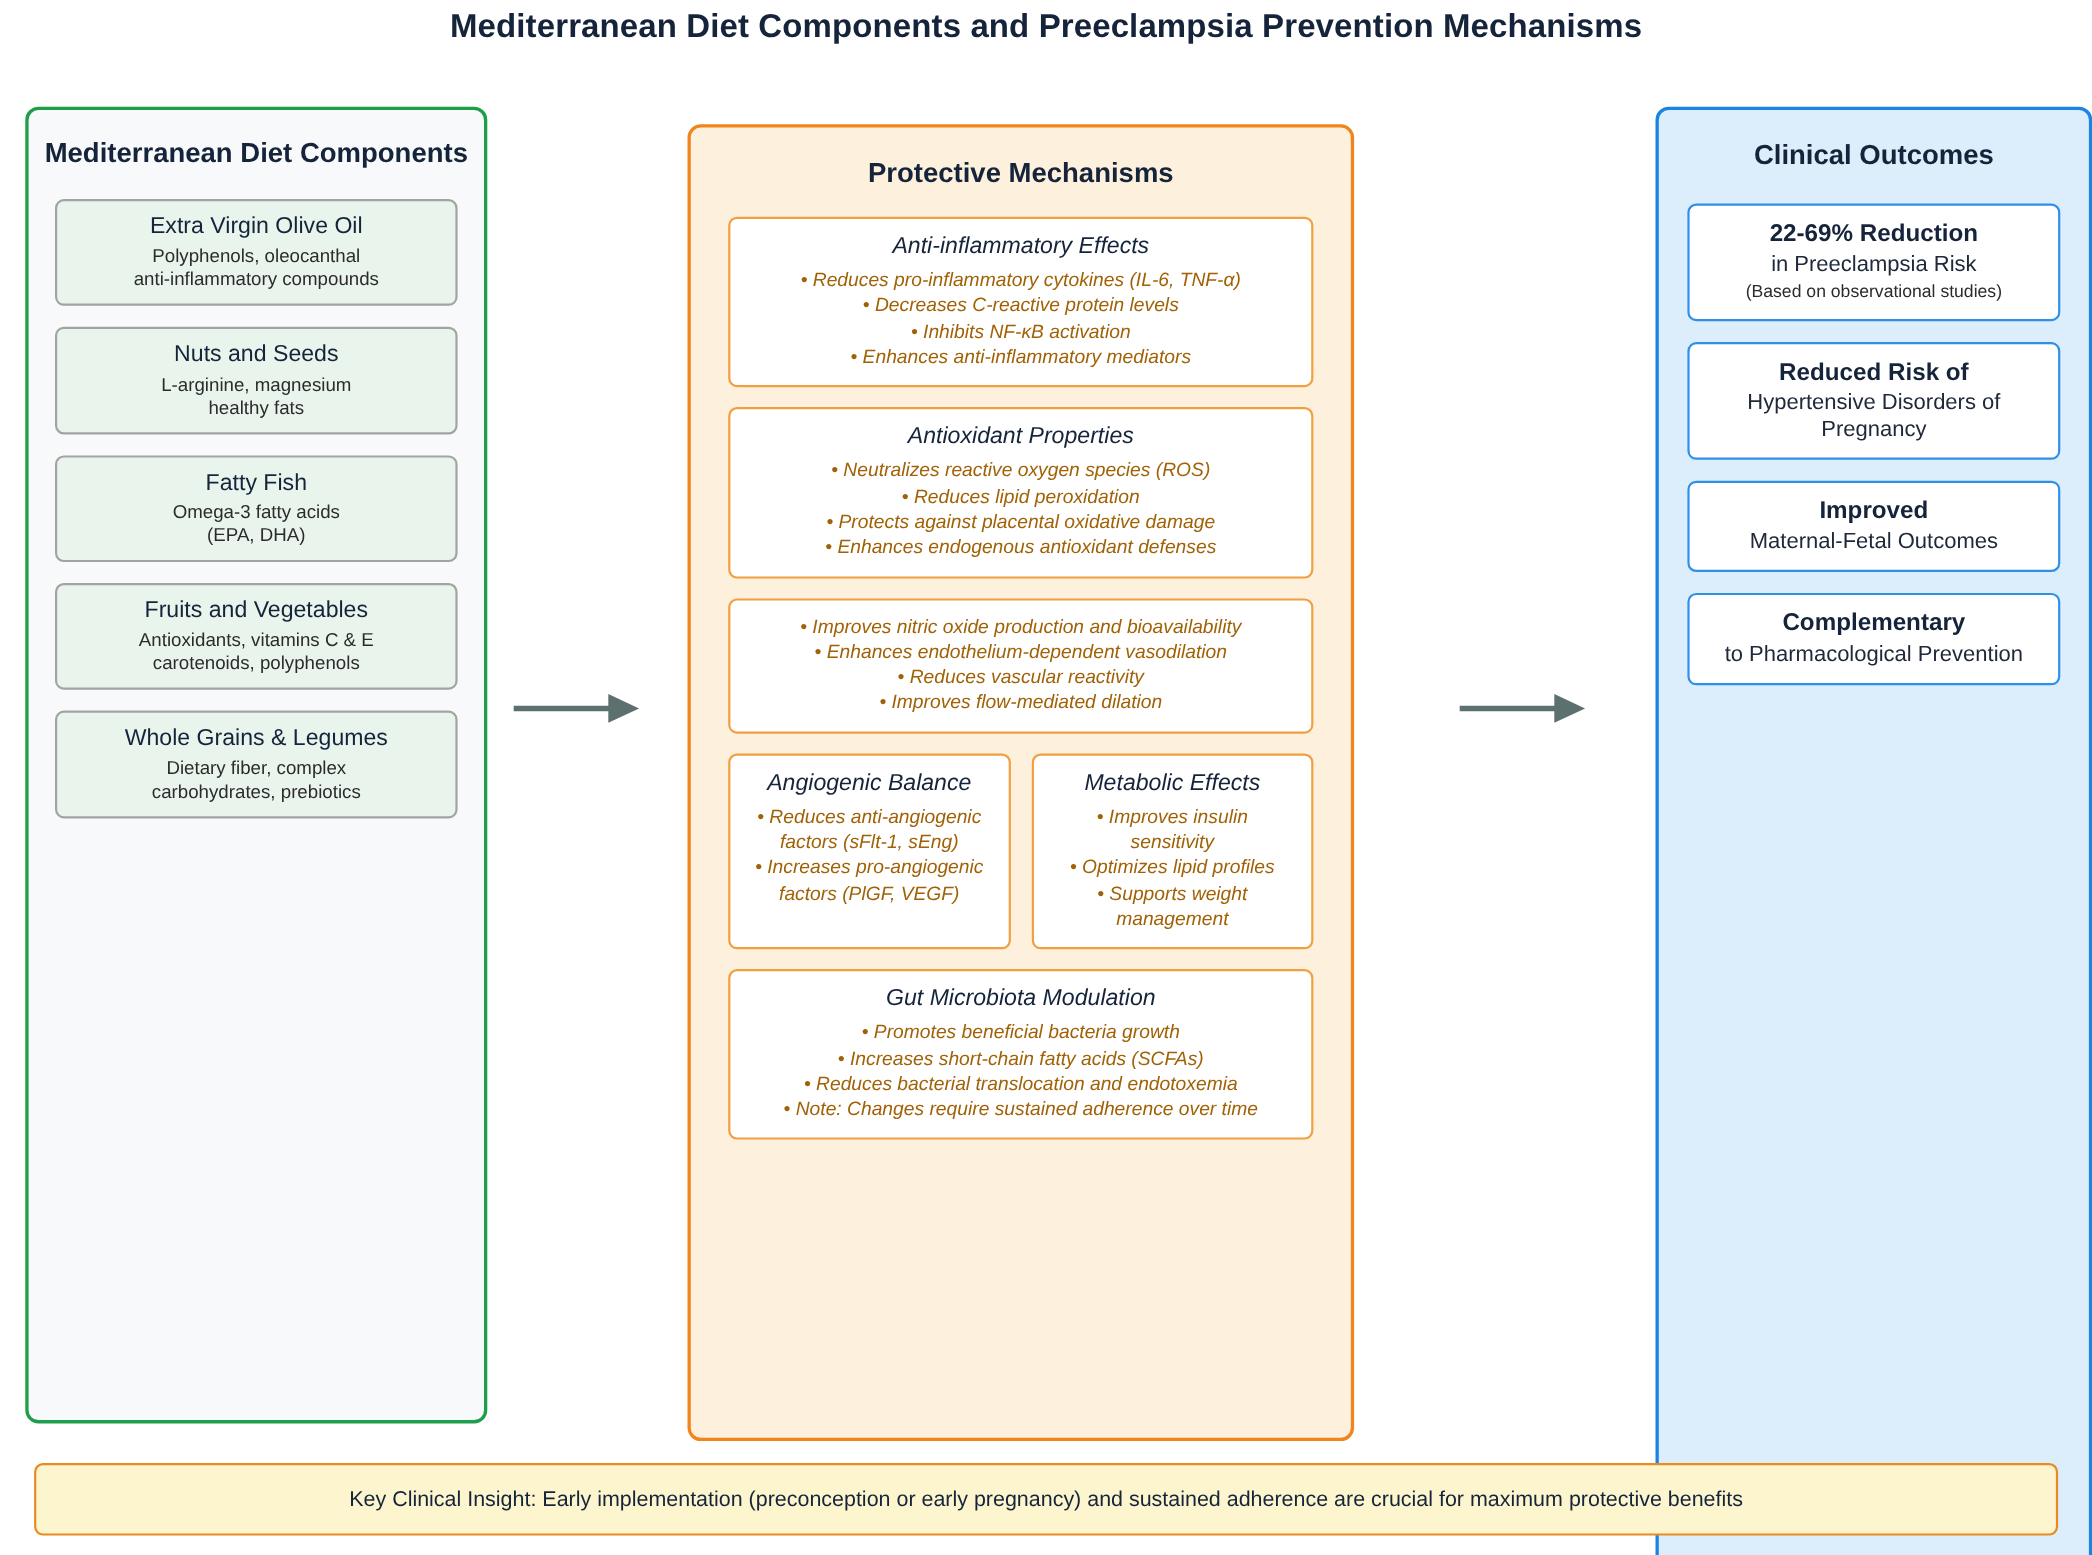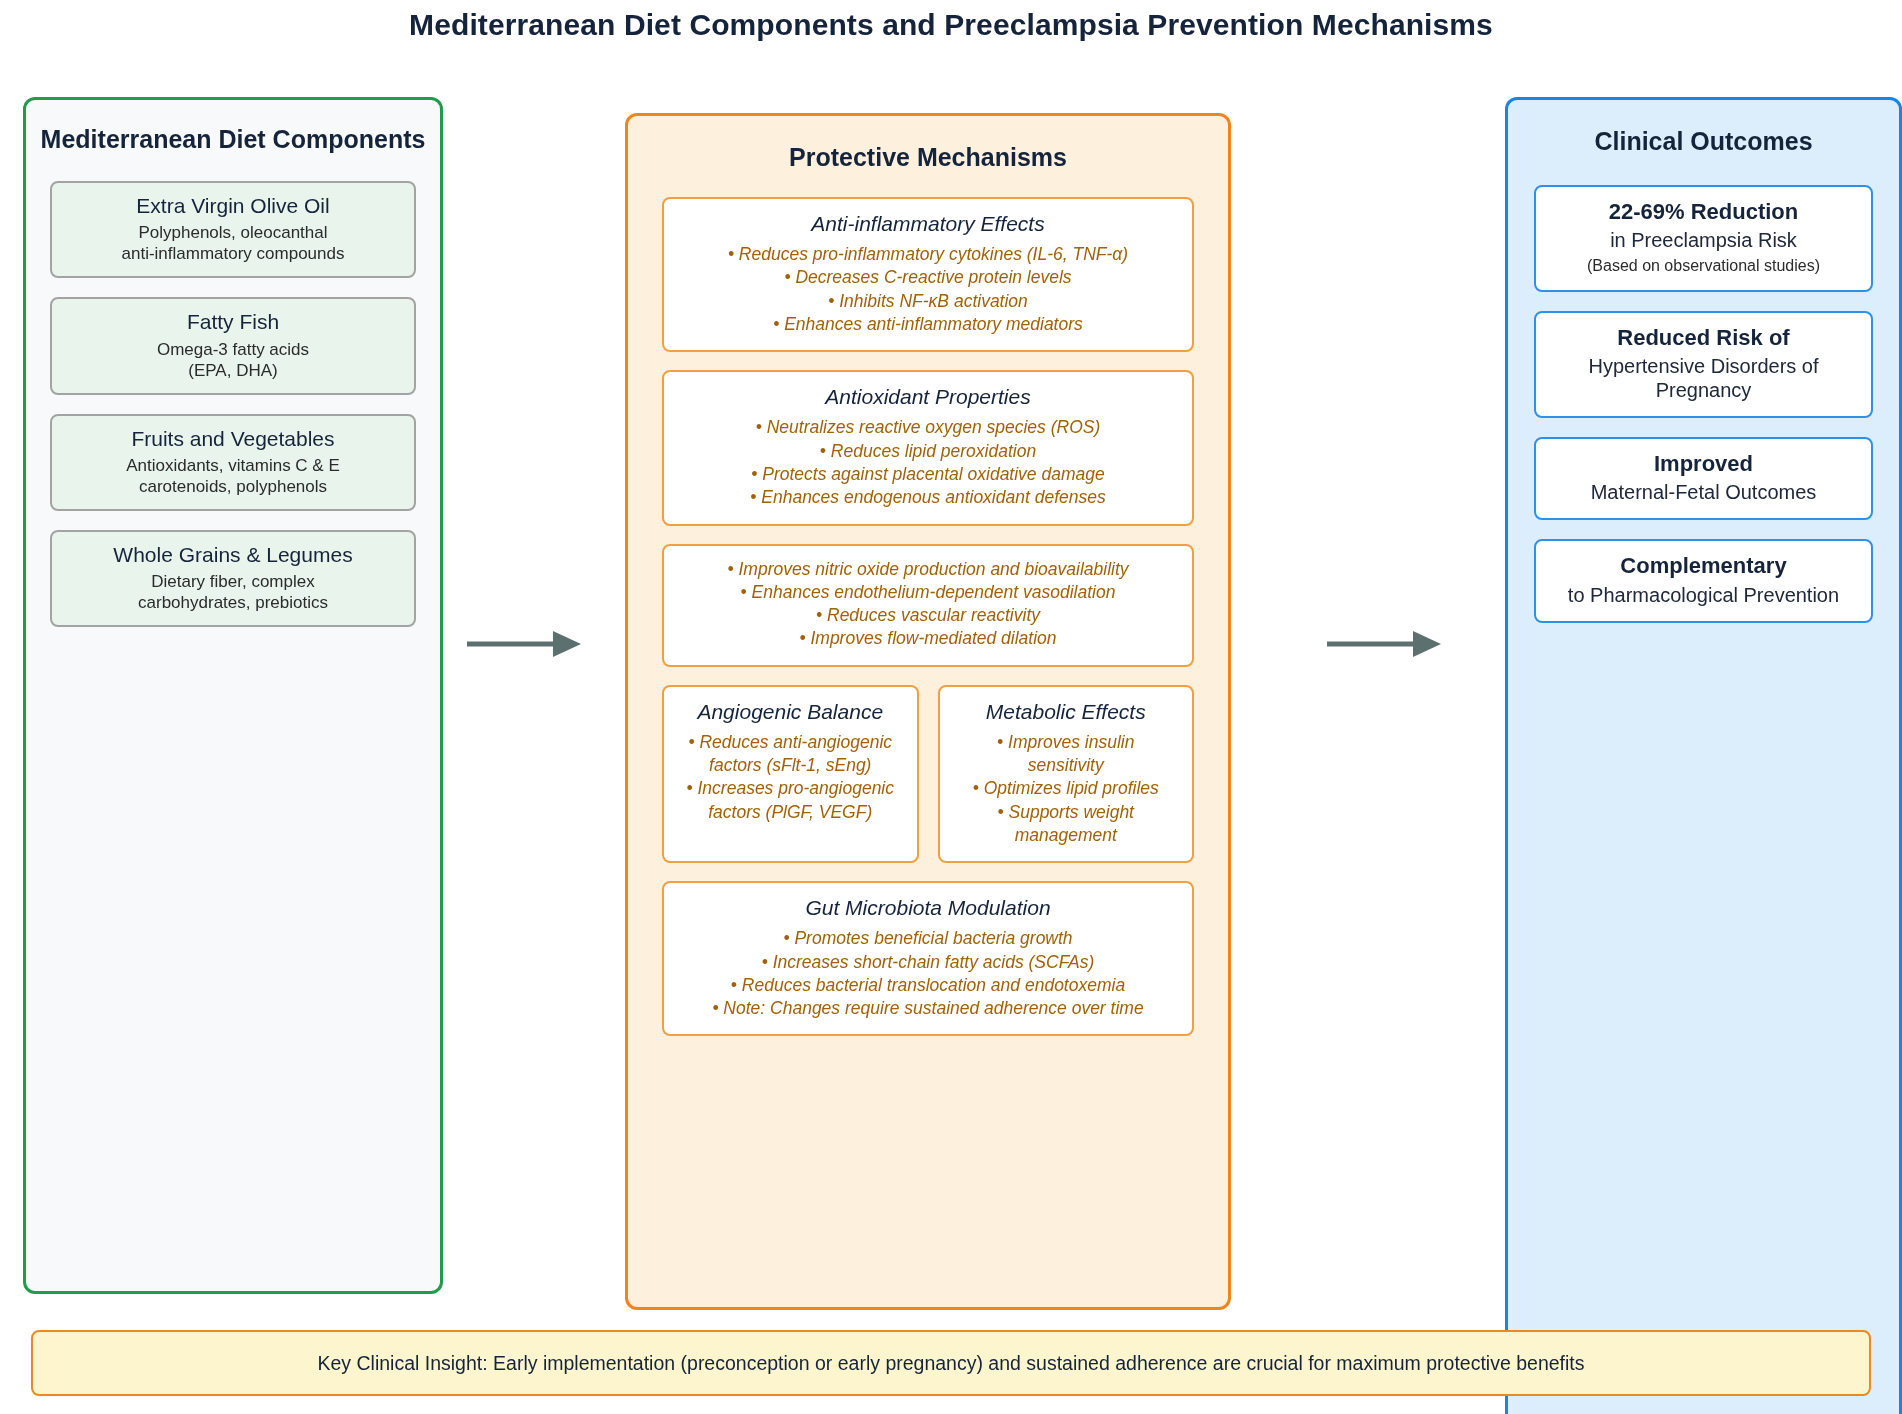--- a/index.html
+++ b/index.html
@@ -207,20 +207,25 @@
 <div class="panel panel-green">
   <div class="panel-title">Mediterranean Diet Components</div>
   <div class="comp-list">
 
     <div class="comp-box">
       <div class="comp-name">Extra Virgin Olive Oil</div>
       <div class="comp-desc">Polyphenols, oleocanthal</div>
       <div class="comp-desc">anti-inflammatory compounds</div>
     </div>
 
+    <div class="comp-box">
+      <div class="comp-name">Nuts and Seeds</div>
+      <div class="comp-desc">L-arginine, magnesium</div>
+      <div class="comp-desc">healthy fats</div>
+    </div>
 
     <div class="comp-box">
       <div class="comp-name">Fatty Fish</div>
       <div class="comp-desc">Omega-3 fatty acids</div>
       <div class="comp-desc">(EPA, DHA)</div>
     </div>
 
     <div class="comp-box">
       <div class="comp-name">Fruits and Vegetables</div>
       <div class="comp-desc">Antioxidants, vitamins C &amp; E</div>

